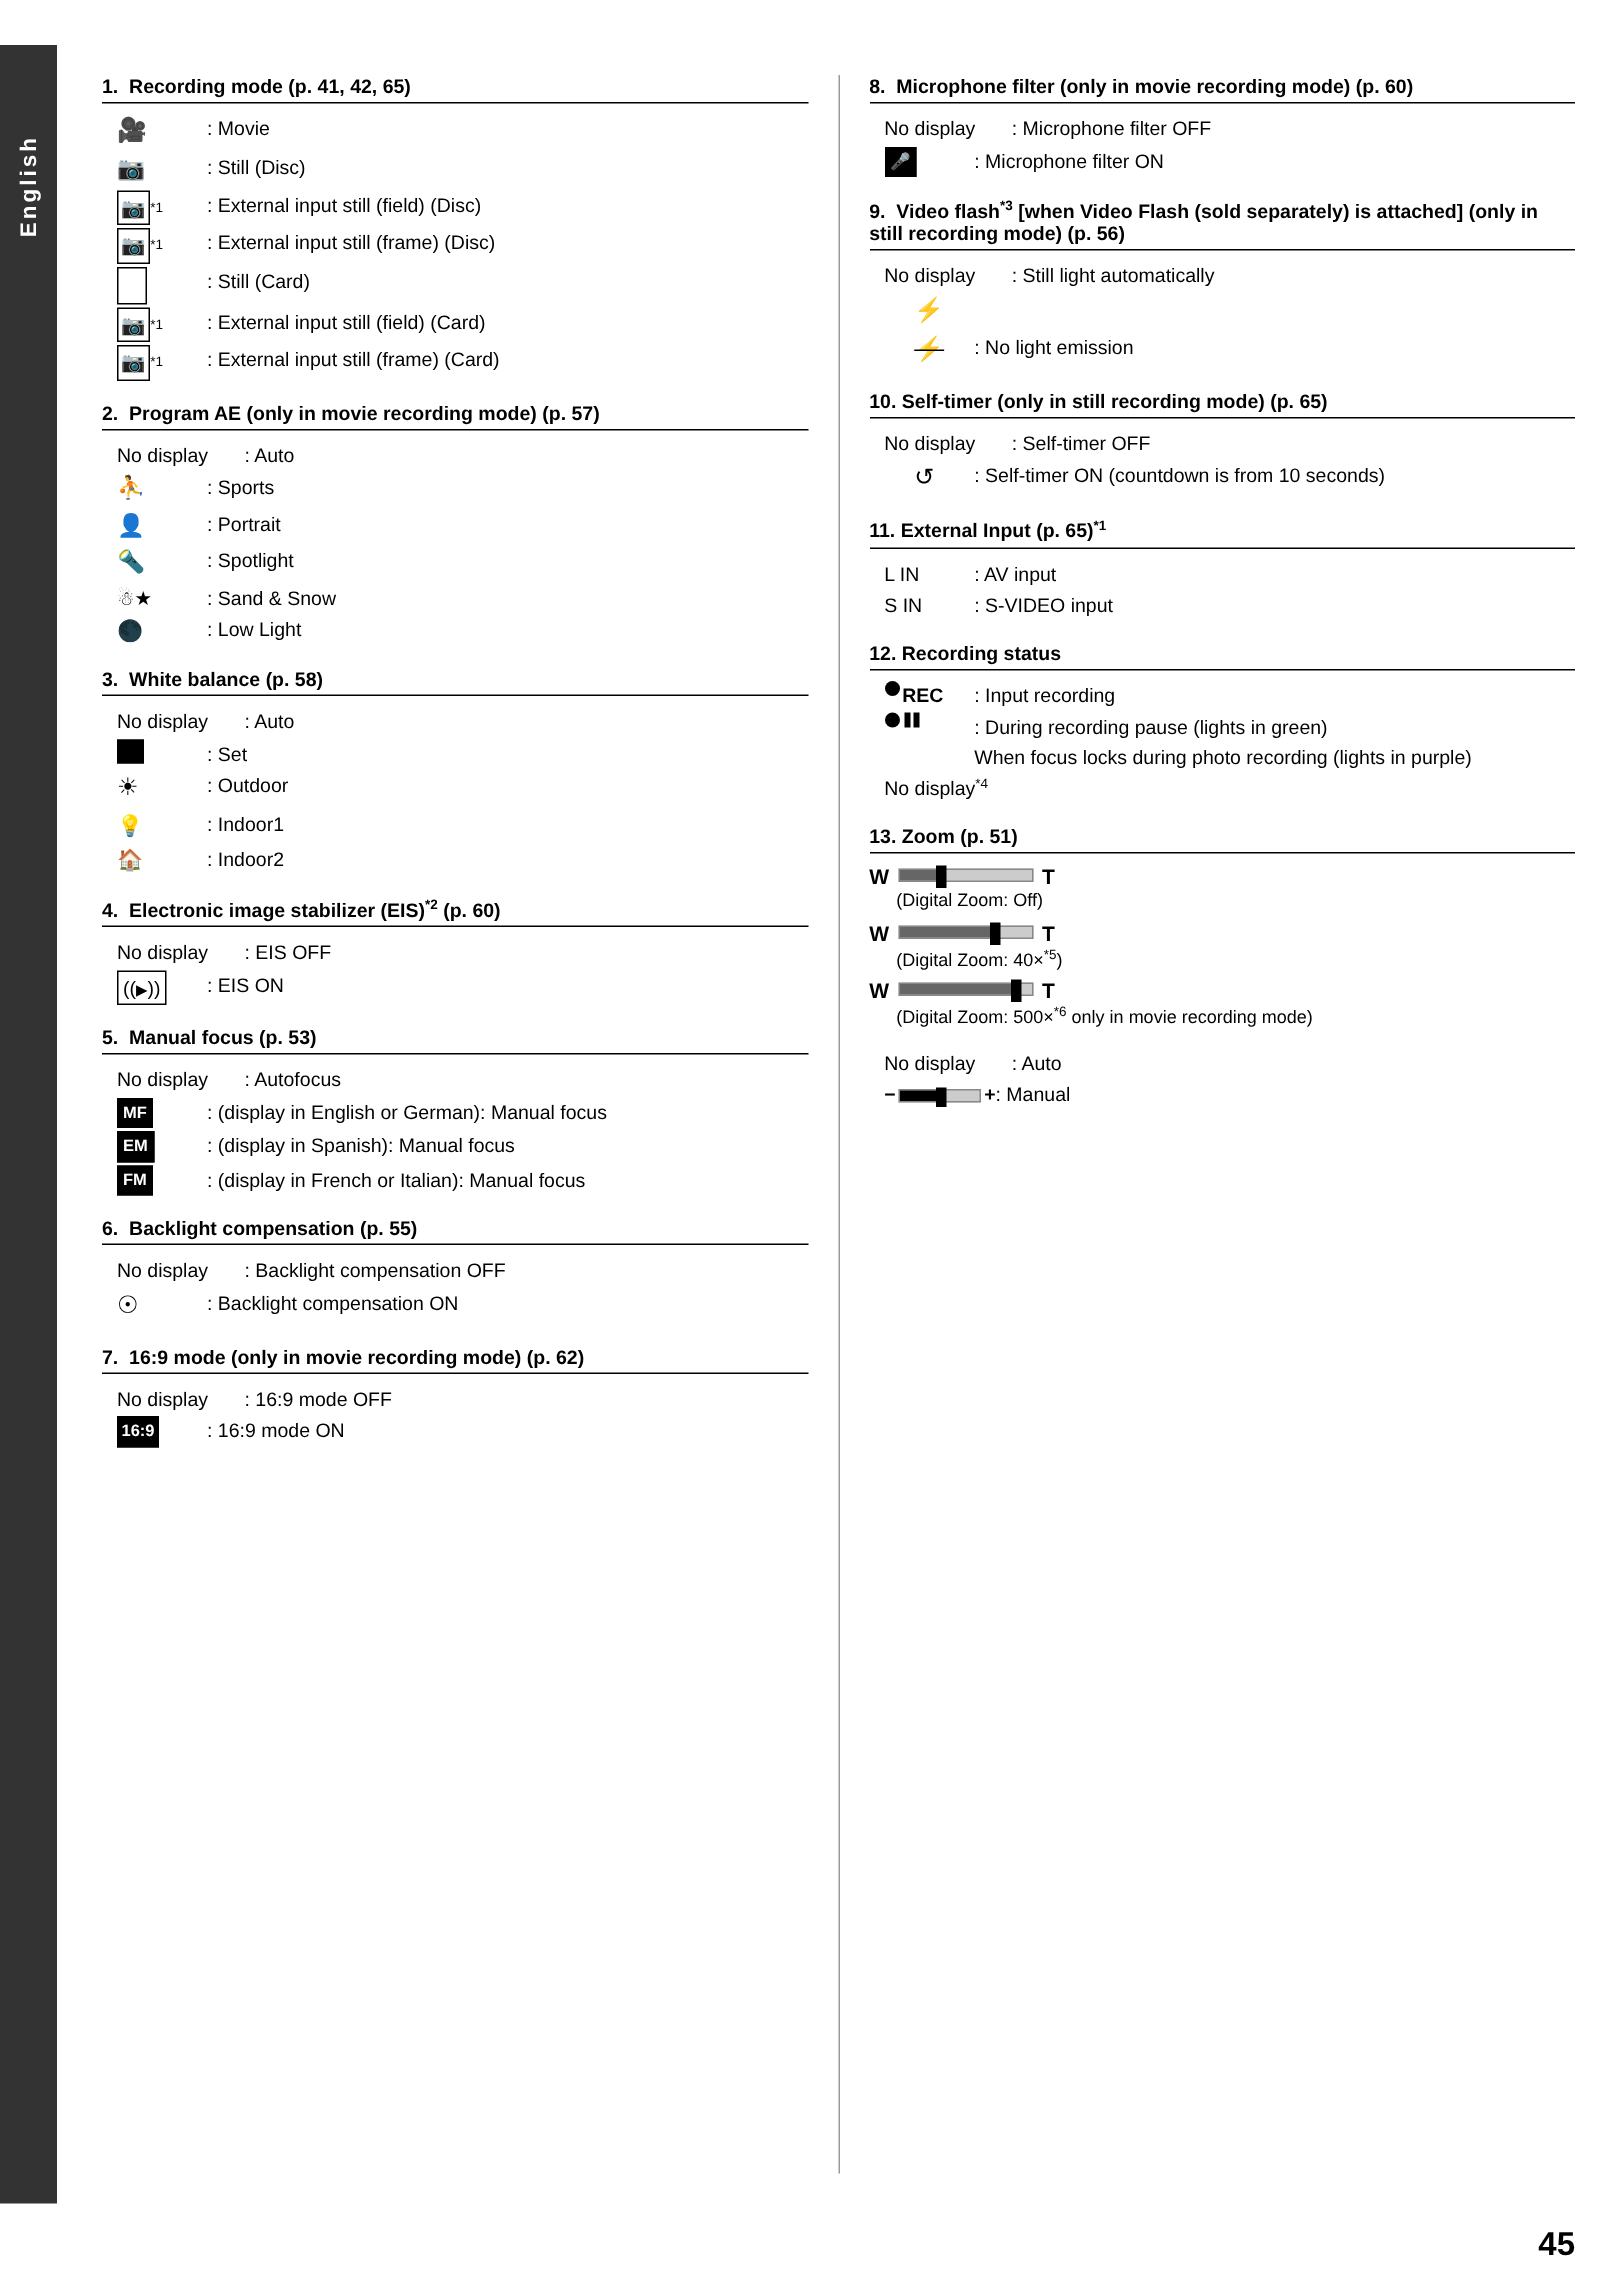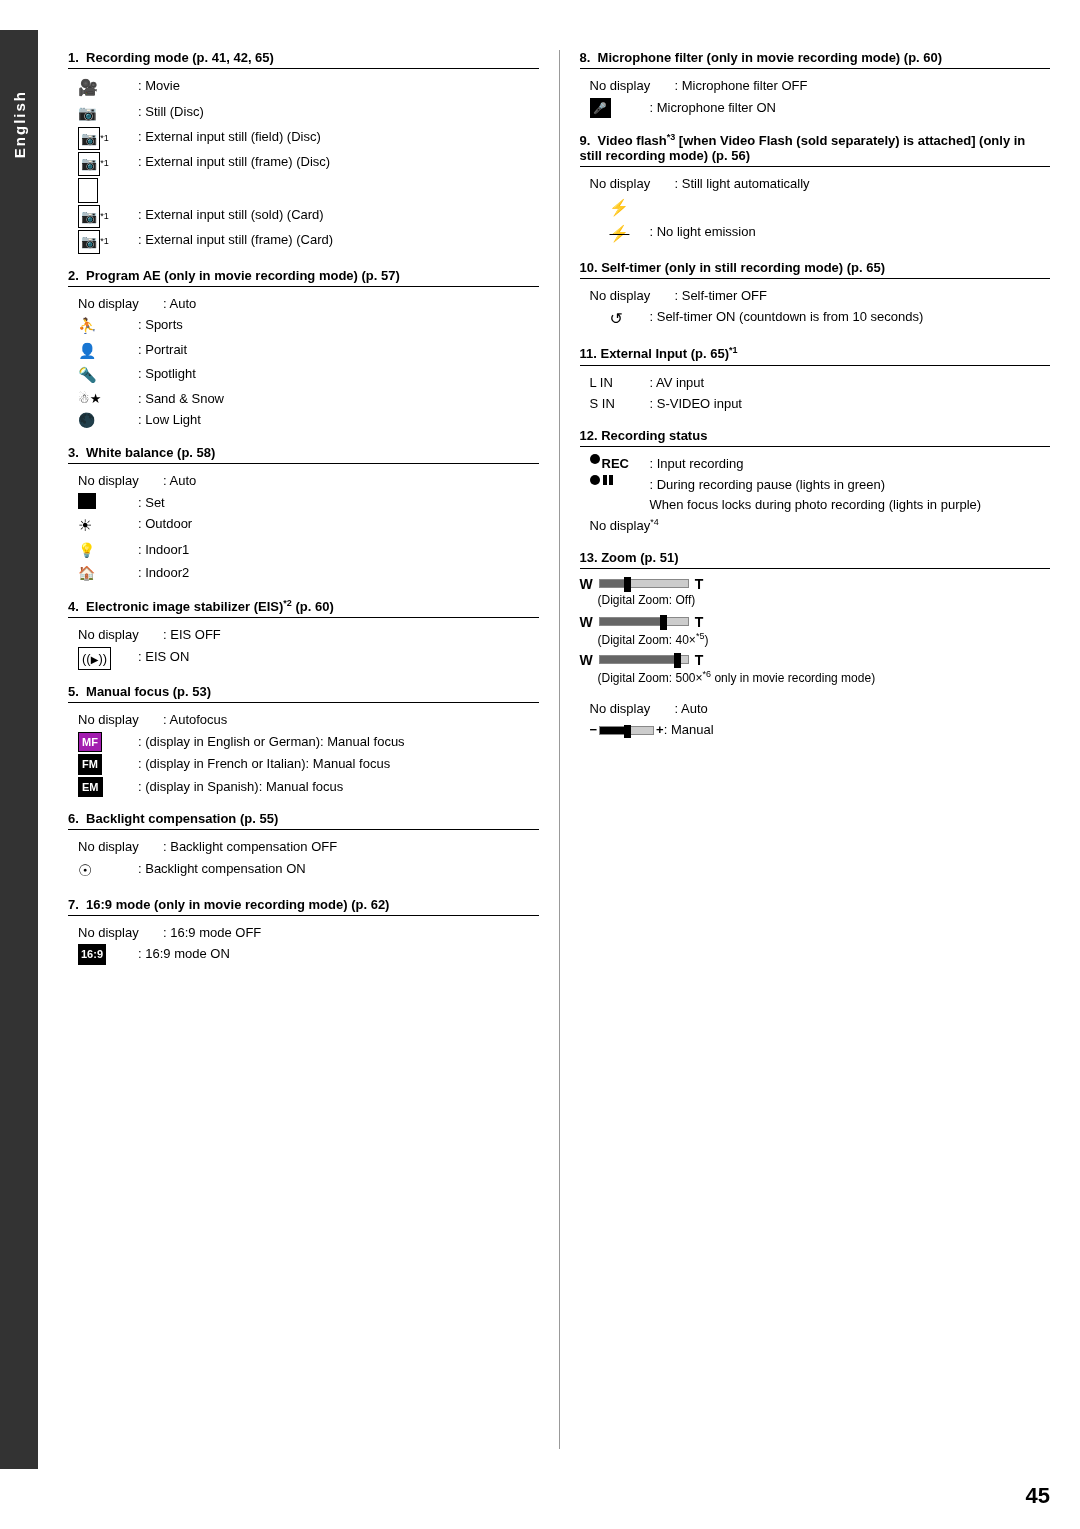--- a/index.html
+++ b/index.html
@@ -148,27 +148,28 @@
             <div class="item-icon">
                 <span style="font-size:13px;border:1px solid #000;padding:1px 2px;">📷</span>
                 <sup>*1</sup>
               </div>
             <div class="item-desc">: External input still (frame) (Disc)</div>
           </div>
           <div class="item-row">
             <div class="item-icon">
                 <span style="font-size:14px;border:1px solid #000;padding:1px 3px;">&nbsp;&nbsp;&nbsp;</span>
               </div>
+            <div class="item-desc">: Still (Card)</div>
           </div>
           <div class="item-row">
             <div class="item-icon">
                 <span style="font-size:13px;border:1px solid #000;padding:1px 2px;">📷</span>
                 <sup>*1</sup>
               </div>
-            <div class="item-desc">: External input still (sold) (Card)</div>
+            <div class="item-desc">: External input still (field) (Card)</div>
           </div>
           <div class="item-row">
             <div class="item-icon">
                 <span style="font-size:13px;border:1px solid #000;padding:1px 2px;">📷</span>
                 <sup>*1</sup>
               </div>
             <div class="item-desc">: External input still (frame) (Card)</div>
           </div>
         </div>
       </div>
@@ -265,35 +266,35 @@
 
       <div class="section">
         <div class="section-header">5.&nbsp;&nbsp;Manual focus (p. 53)</div>
         <div class="item-list">
           <div class="nodisplay-colon item-row">
             <span class="nd-label">No display</span>
             <span class="nd-value">: Autofocus</span>
           </div>
           <div class="item-row">
             <div class="item-icon">
-              <span style="font-size:11px;font-weight:bold;background:#a21caf;color:#fff;padding:1px 3px;border:1px solid #000;">MF</span>
+              <span style="font-size:11px;font-weight:bold;background:#000000;color:#fff;padding:1px 3px;border:1px solid #000;">MF</span>
             </div>
             <div class="item-desc">: (display in English or German): Manual focus</div>
           </div>
           <div class="item-row">
             <div class="item-icon">
+              <span style="font-size:11px;font-weight:bold;background:#000;color:#fff;padding:1px 3px;border:1px solid #000;">EM</span>
+            </div>
+            <div class="item-desc">: (display in Spanish): Manual focus</div>
+          </div>
+          <div class="item-row">
+            <div class="item-icon">
               <span style="font-size:11px;font-weight:bold;background:#000;color:#fff;padding:1px 3px;border:1px solid #000;">FM</span>
             </div>
             <div class="item-desc">: (display in French or Italian): Manual focus</div>
-          </div>
-          <div class="item-row">
-            <div class="item-icon">
-              <span style="font-size:11px;font-weight:bold;background:#000;color:#fff;padding:1px 3px;border:1px solid #000;">EM</span>
-            </div>
-            <div class="item-desc">: (display in Spanish): Manual focus</div>
           </div>
         </div>
       </div>
 
       <div class="section">
         <div class="section-header">6.&nbsp;&nbsp;Backlight compensation (p. 55)</div>
         <div class="item-list">
           <div class="nodisplay-colon item-row">
             <span class="nd-label">No display</span>
             <span class="nd-value">: Backlight compensation OFF</span>

